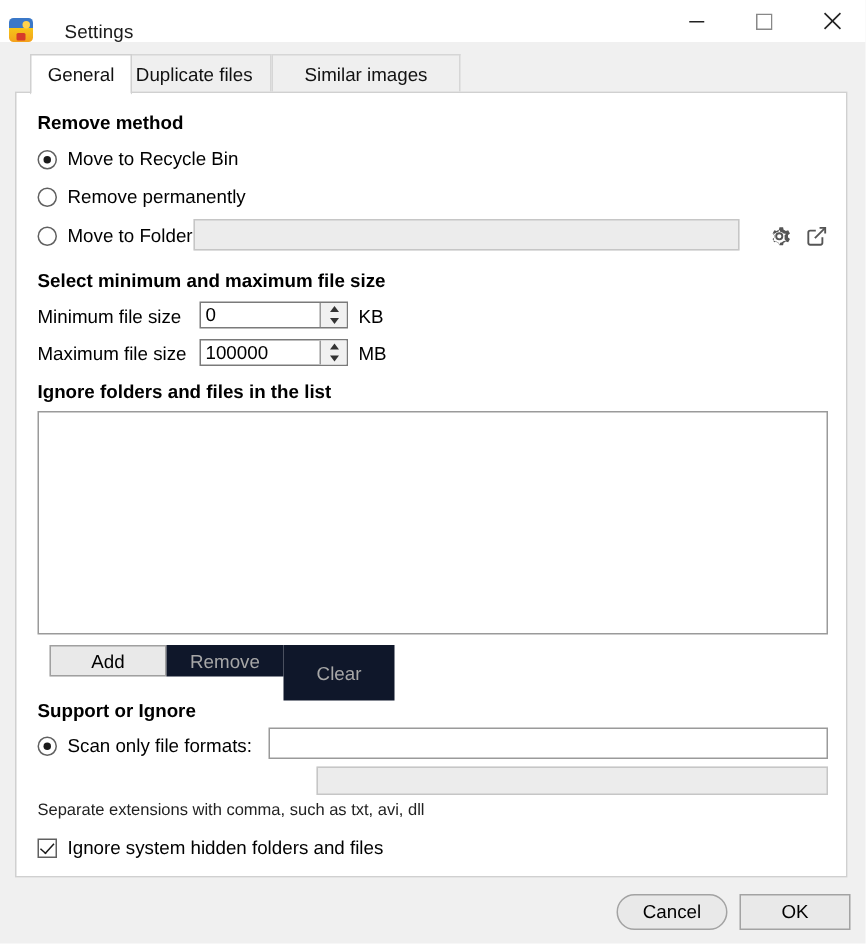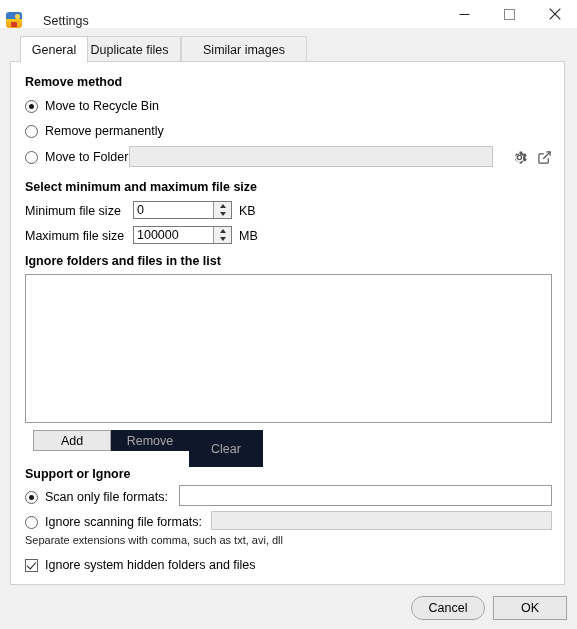--- a/index.html
+++ b/index.html
@@ -396,24 +396,20 @@
   </div>
 
   <div class="section-title" style="position:absolute; left:14px; top:405px;">Support or Ignore</div>
 
   <div class="row" style="position:absolute; left:14px; top:428px;">
     <span class="radio checked"></span>
     <span class="radio-label">Scan only file formats:</span>
   </div>
   <input class="tinput" type="text" style="position: absolute; left: 168px; top: 423px; width: 373px; height: 21px;" value="">
 
-  <div class="row" style="position:absolute; left:14px; top:453px;">
-    <span class="radio"></span>
-    <span class="radio-label">Ignore scanning file formats:</span>
-  </div>
   <input class="tinput disabled" type="text" readonly="" style="position: absolute; left: 200px; top: 449px; width: 341px; height: 19px;" value="">
 
   <div class="hint" style="position:absolute; left:14px; top:472px;">Separate extensions with comma, such as txt, avi, dll</div>
 
   <div class="row" style="position:absolute; left:14px; top:496px;align-items:center;">
     <span class="checkbox checked"></span>
     <span class="radio-label">Ignore system hidden folders and files</span>
   </div>
 
 </div>

